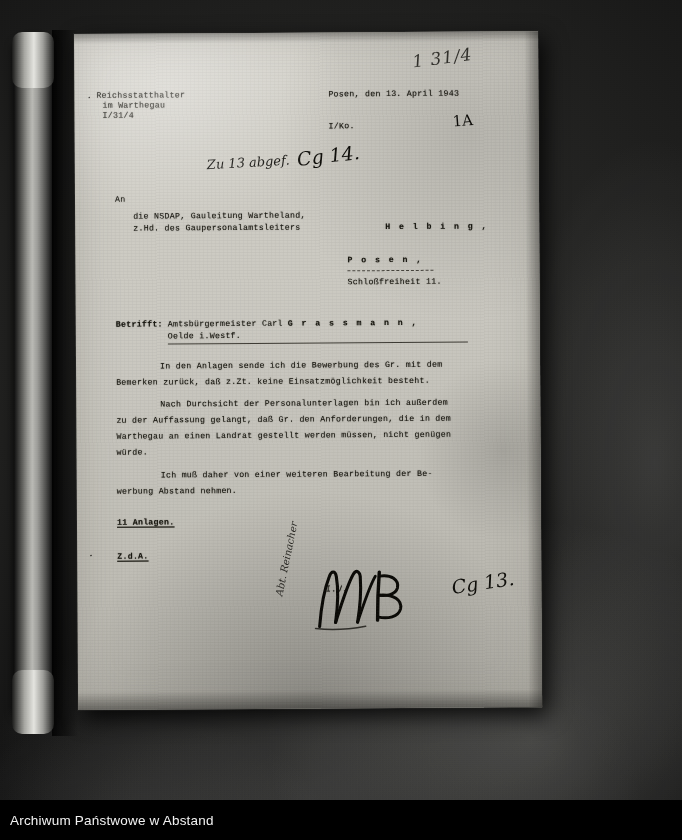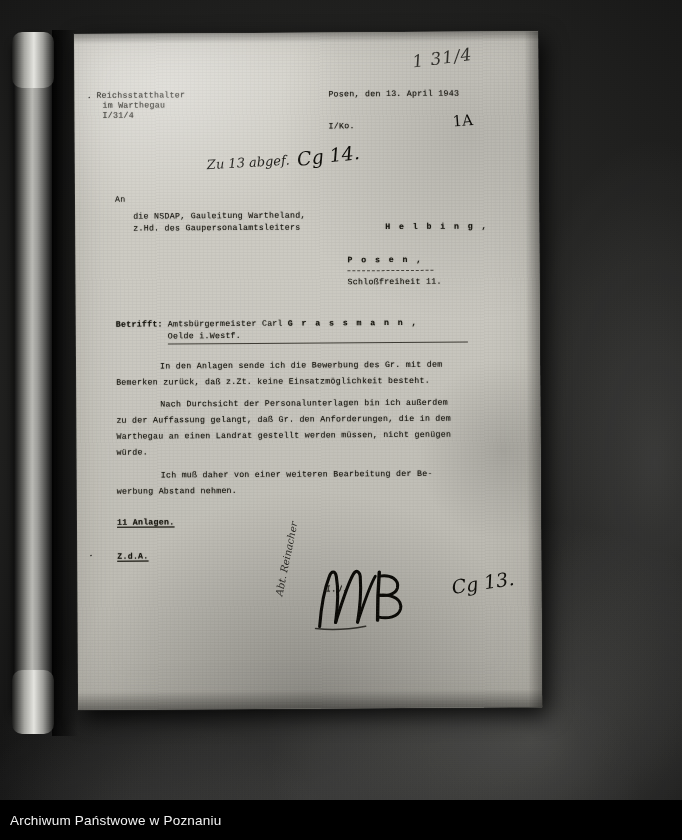--- a/index.html
+++ b/index.html
@@ -283,14 +283,14 @@
     <div class="paper-tone"></div>
     <div class="sheet-edge-top"></div>
     <div class="sheet-edge-right"></div>
     <div class="sheet-edge-bottom"></div>
   </div>
 
   <div class="grain"></div>
 </div>
 
 <div id="footer-bar">
-  <span class="cred">Archiwum Państwowe w Poznaniu</span>
+  <span class="cred">Archiwum Państwowe w Abstand</span>
 </div>
 
 </body></html>

